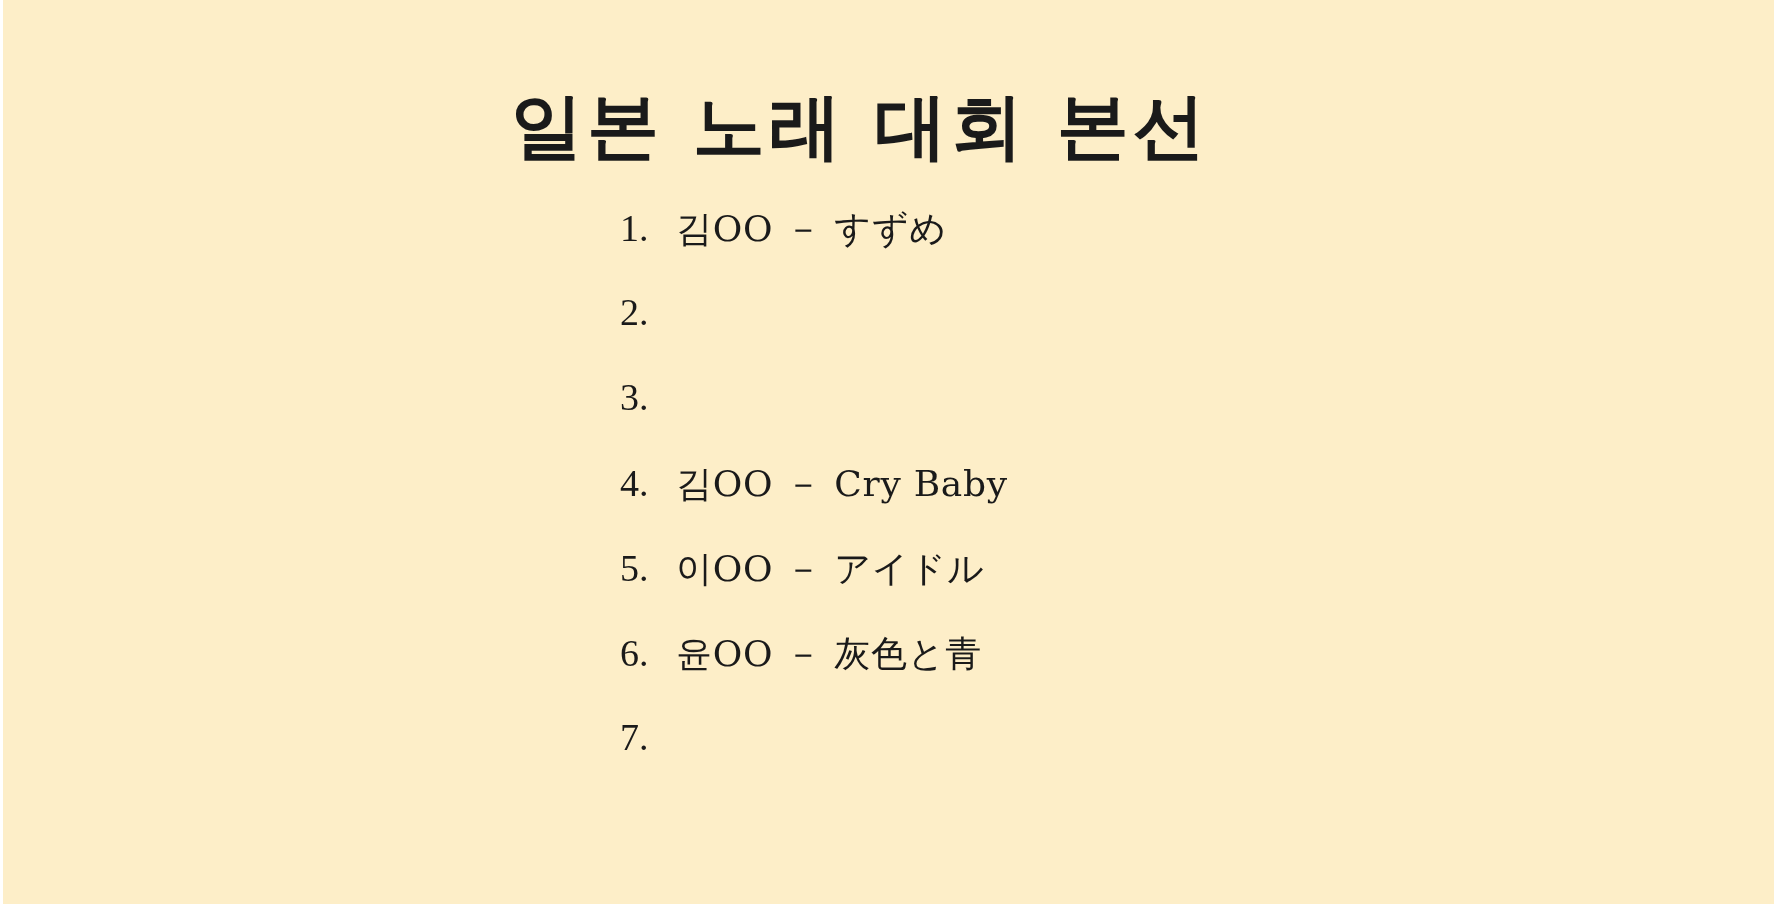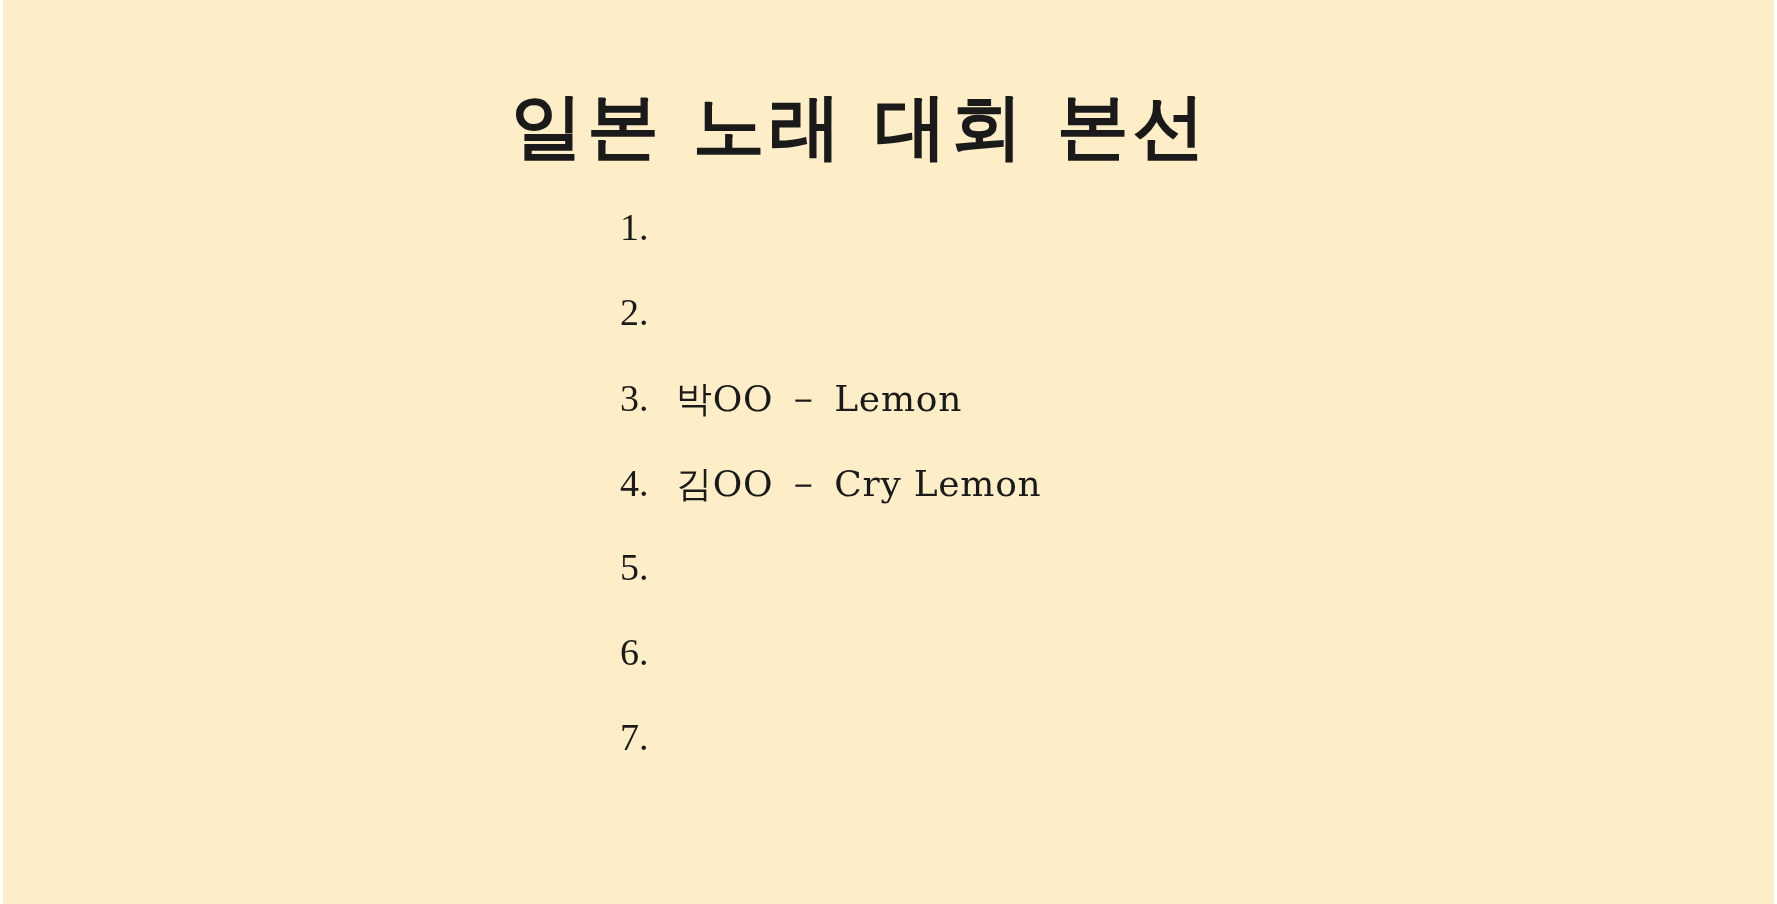--- a/index.html
+++ b/index.html
@@ -87,35 +87,37 @@
 
 <div class="page">
   <div class="page-border-left"></div>
   <div class="page-border-right"></div>
 
   <h1 class="doc-title">일본 노래 대회 본선</h1>
 
   <ol class="song-list">
     <li class="song-item">
       <span class="song-index">1.</span>
+      <span class="song-text">김OO － すずめ</span>
     </li>
     <li class="song-item">
       <span class="song-index">2.</span>
     </li>
     <li class="song-item">
       <span class="song-index">3.</span>
-      <span class="song-text">박OO － Lemon</span>
     </li>
     <li class="song-item">
       <span class="song-index">4.</span>
-      <span class="song-text">김OO － Cry Lemon</span>
+      <span class="song-text">김OO － Cry Baby</span>
     </li>
     <li class="song-item">
       <span class="song-index">5.</span>
+      <span class="song-text">이OO － アイドル</span>
     </li>
     <li class="song-item">
       <span class="song-index">6.</span>
+      <span class="song-text">윤OO － 灰色と青</span>
     </li>
     <li class="song-item">
       <span class="song-index">7.</span>
     </li>
   </ol>
 </div>
 
 </body></html>

